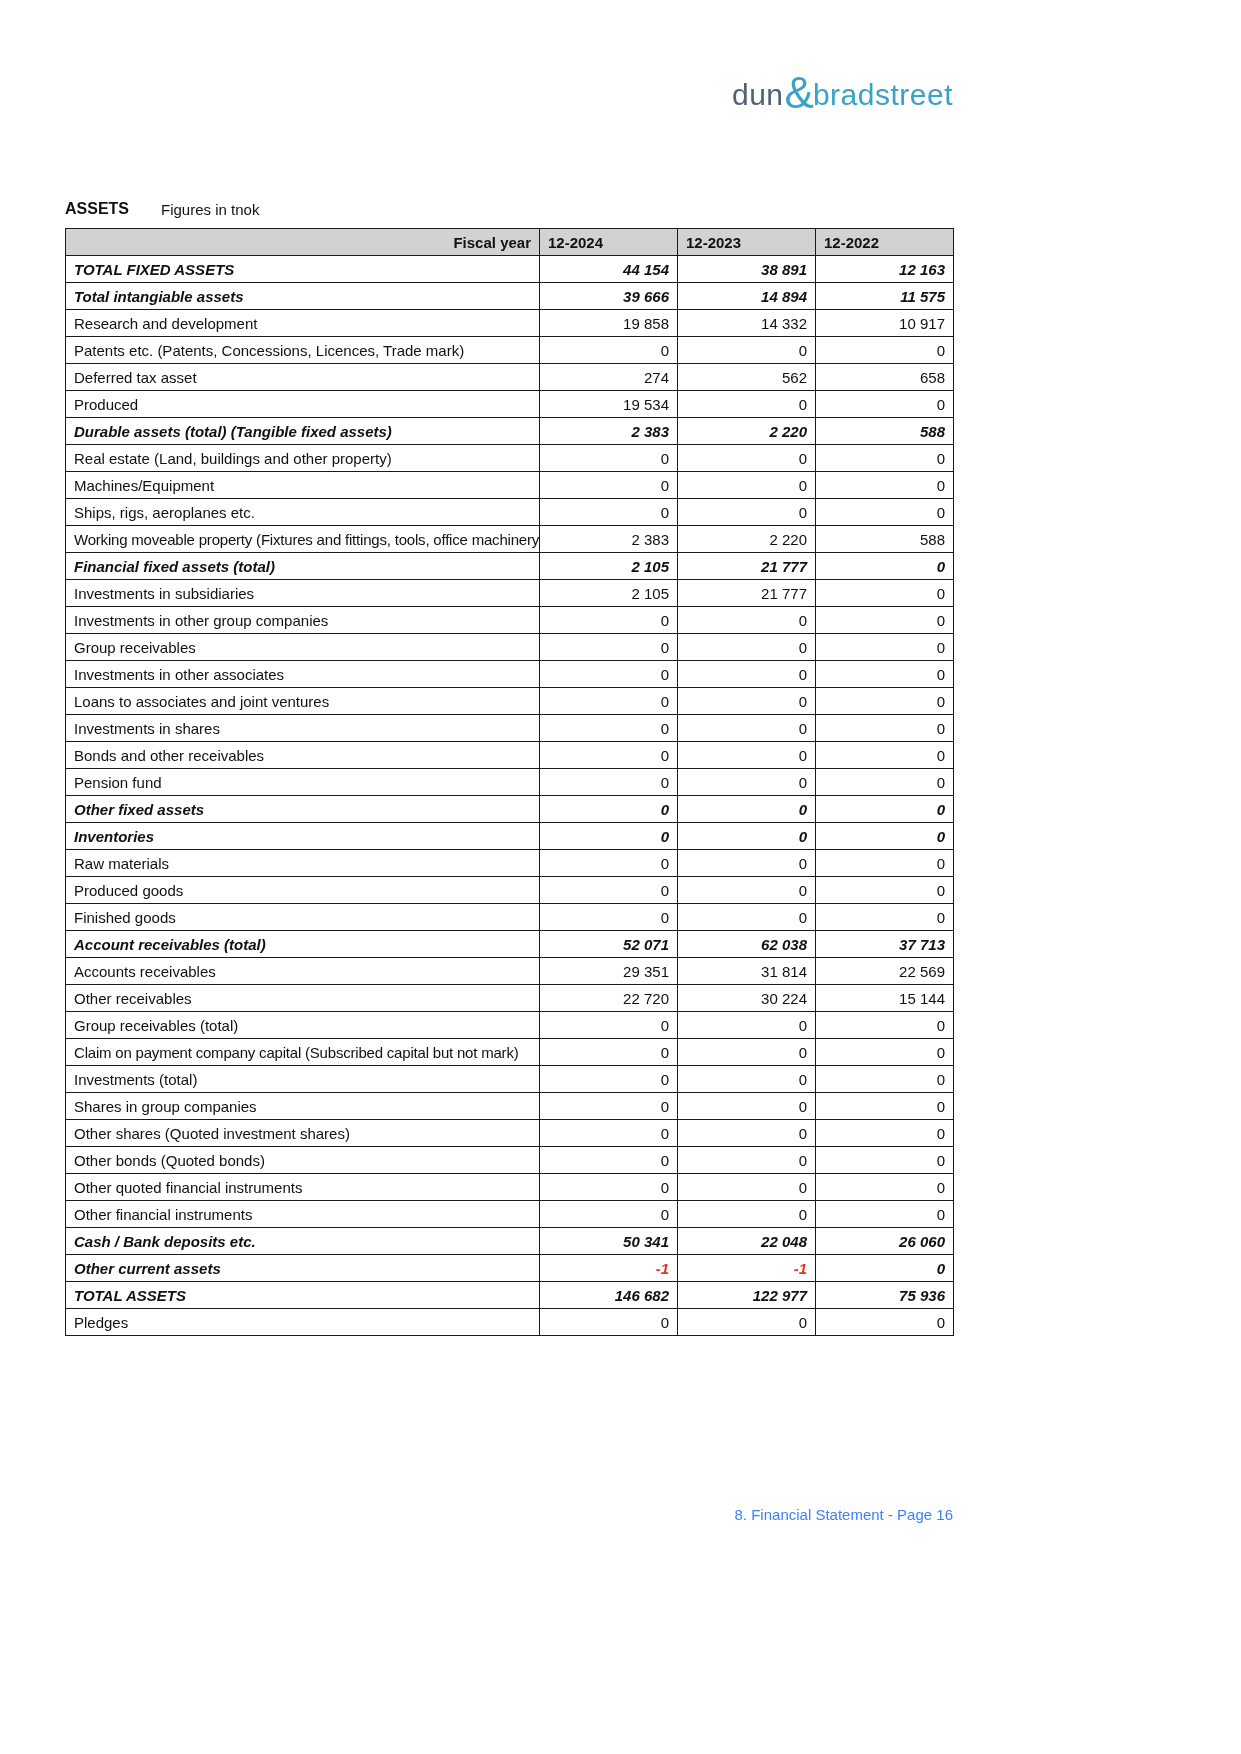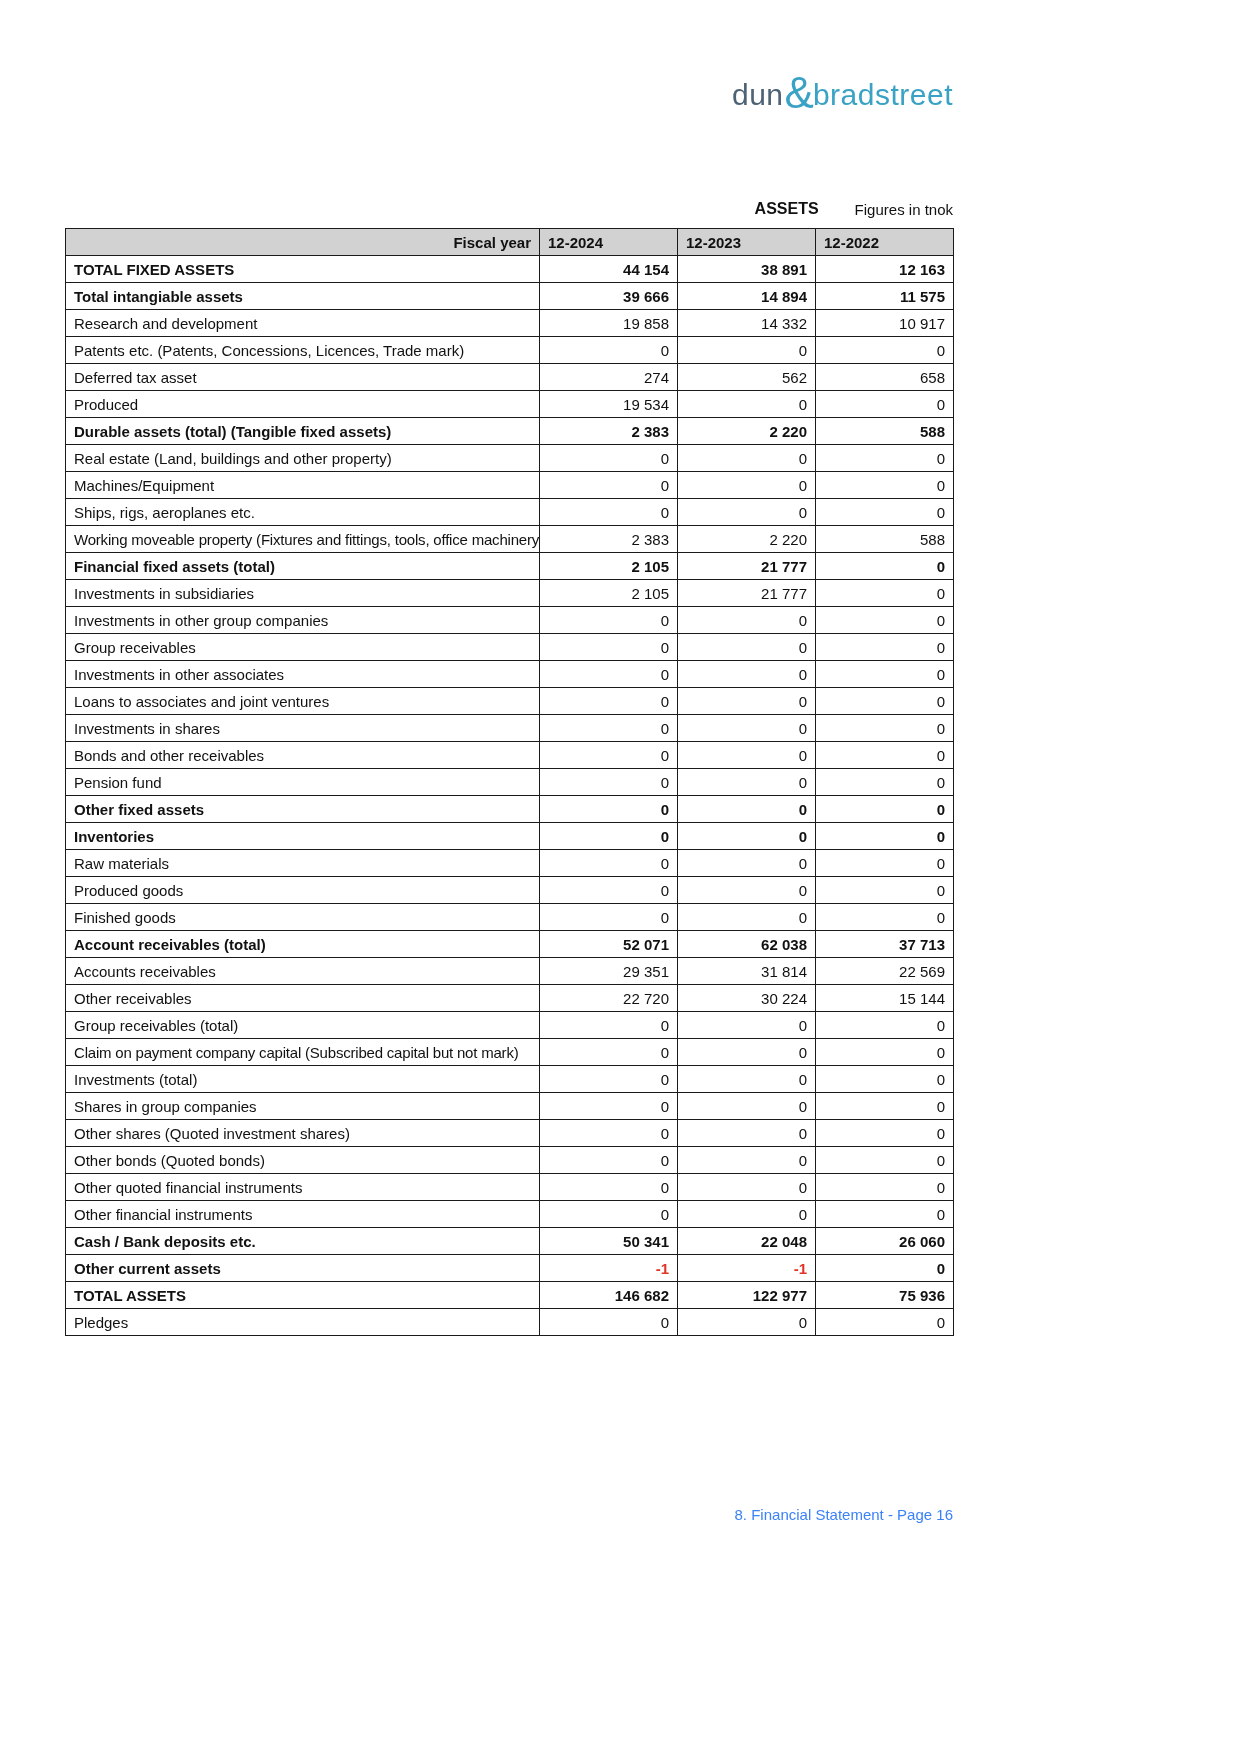--- a/index.html
+++ b/index.html
@@ -27,44 +27,44 @@
   .logo-dun{font-size:30px;color:var(--logo-gray);letter-spacing:.5px;}
   .logo-amp{
     font-size:44px;color:var(--teal);font-weight:400;
     margin:0 -1px 0 1px;position:relative;top:3px;
   }
   .logo-bradstreet{font-size:30px;color:var(--teal);letter-spacing:.5px;}
 
   
   .title-row{
     position:absolute;top:200px;left:0;width:100%;
-    display:flex;justify-content:flex-end;align-items:flex-end;
+    display:flex;justify-content:flex-start;align-items:flex-end;gap:32px;
   }
   .page-title{font-size:16px;font-weight:bold;}
-  .unit-note{font-size:15px;margin-left:36px;}
+  .unit-note{font-size:15px;}
 
   
   table.assets{
     position:absolute;top:228px;left:0;width:888px;
     border-collapse:collapse;table-layout:fixed;
   }
   table.assets th, table.assets td{
     border:1px solid var(--border);
     height:27px;
     padding:1px 8px;
     font-size:15px;
     vertical-align:middle;
     overflow:hidden;white-space:nowrap;
   }
   col.c-label{width:474px;}
   col.c-num{width:138px;}
   thead th{background:var(--header-bg);font-weight:bold;text-align:right;}
   thead th.num{text-align:left;}
   td.num{text-align:right;}
-  tr.bold td{font-weight:bold;}
+  tr.bold td{font-weight:bold;font-style:italic;}
   td.small{font-size:12.6px;letter-spacing:-0.2px;}
   td.neg{color:var(--neg);}
 
   
   .footer{
     position:absolute;top:1506px;right:0;
     font-size:15px;color:#3b82f6;
   }
 </style>
 </head>

